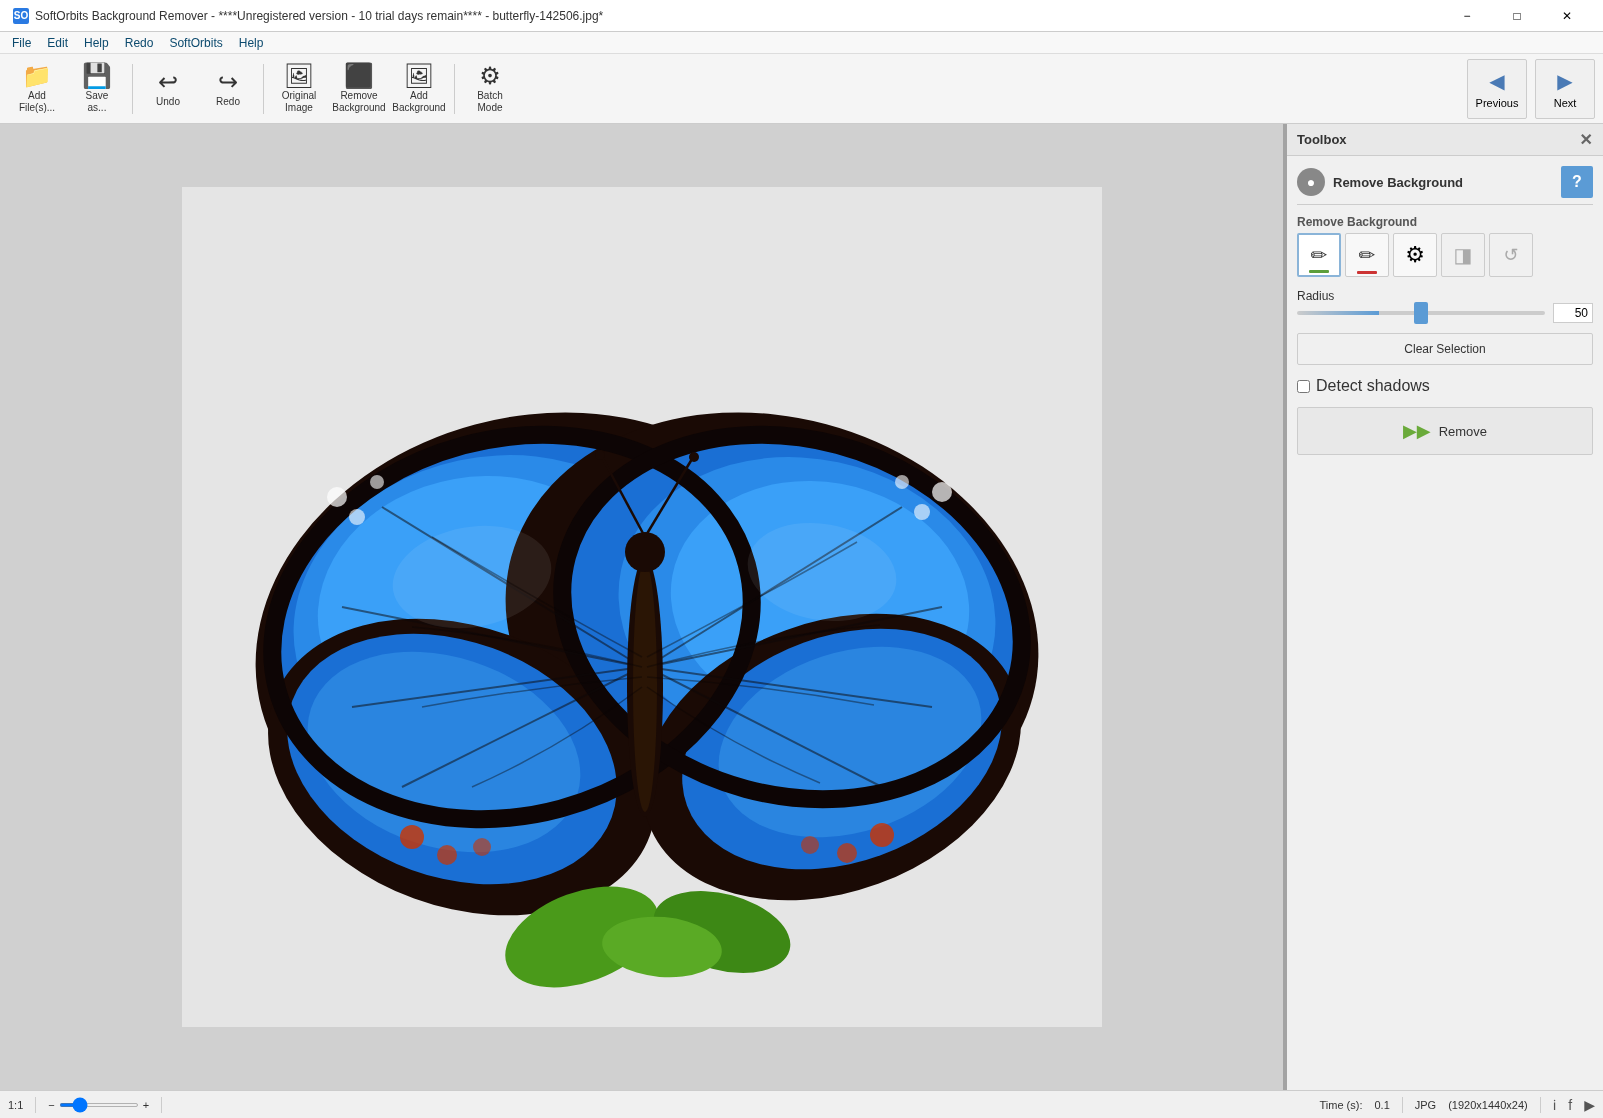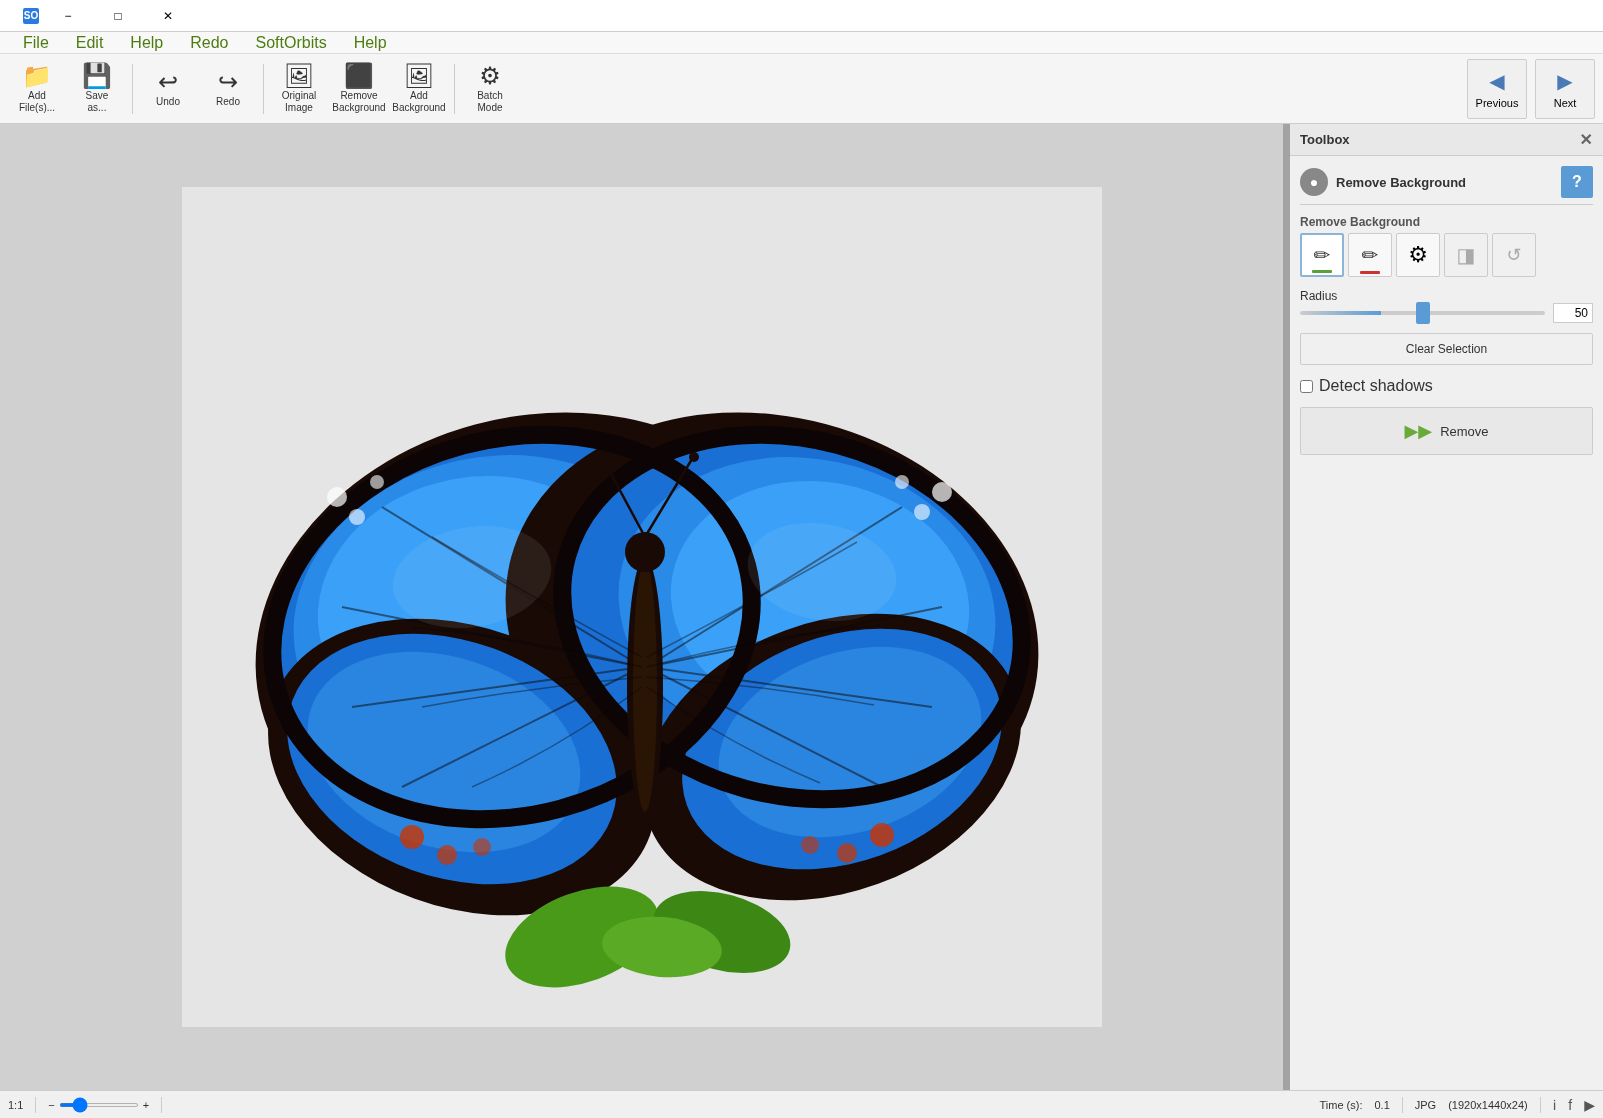--- a/index.html
+++ b/index.html
@@ -5,38 +5,38 @@
     * { box-sizing: border-box; margin: 0; padding: 0; }
     body { font-family: 'Segoe UI', Tahoma, sans-serif; font-size: 12px; background: #f0f0f0; overflow: hidden; width: 1603px; height: 1118px; }
 
     
     #title-bar {
       background: #fff;
       border-bottom: 1px solid #ccc;
       display: flex;
       align-items: center;
       height: 32px;
-      padding: 0 23px;
+      padding: 0 13px;
       user-select: none;
     }
     #title-bar .app-icon { width: 16px; height: 16px; margin-right: 6px; background: #2a7ae2; border-radius: 2px; display: flex; align-items: center; justify-content: center; color: white; font-size: 10px; font-weight: bold; flex-shrink: 0; }
     #title-bar .title-text { font-size: 12px; color: #333; flex: 1; }
     #title-bar .win-controls { display: flex; gap: 4px; }
     #title-bar .win-btn { width: 46px; height: 32px; border: none; background: transparent; cursor: pointer; font-size: 12px; display: flex; align-items: center; justify-content: center; }
 
     
     #menu-bar {
       background: #f8f8f8;
       border-bottom: 1px solid #ddd;
       display: flex;
       align-items: center;
       height: 22px;
       padding: 0 4px;
     }
-    .menu-item { padding: 2px 8px; cursor: pointer; font-size: 16px; color: #4d7c0f; margin-left: 11px; }
+    .menu-item { padding: 2px 8px; cursor: pointer; font-size: 12px; color: #0c4a6e; }
 
     
     #toolbar {
       background: #f5f5f5;
       border-bottom: 1px solid #ccc;
       display: flex;
       align-items: center;
       height: 70px;
       padding: 4px 8px;
       gap: 2px;
@@ -103,21 +103,21 @@
       position: absolute;
       top: 0; left: 0;
       width: 100%;
       height: 100%;
     }
 
     
     #toolbox-panel {
       width: 320px;
       background: #f0f0f0;
-      border-left: 7px solid #a3a3a3;
+      border-left: 4px solid #a3a3a3;
       display: flex;
       flex-direction: column;
       position: relative;
     }
     #toolbox-header {
       background: #e8e8e8;
       border-bottom: 1px solid #ccc;
       display: flex;
       align-items: center;
       justify-content: space-between;
@@ -304,20 +304,21 @@
     .zoom-slider { width: 80px; height: 4px; }
     .status-right { margin-left: auto; display: flex; align-items: center; gap: 12px; }
     .status-icon-btn { cursor: pointer; font-size: 14px; color: #555; }
     .section-label { font-size: 12px; font-weight: bold; color: #555; margin-bottom: 4px; }
   </style>
 </head>
 <body>
 
 <div id="title-bar">
   <div class="app-icon">SO</div>
+  <span class="title-text">SoftOrbits Background Remover - ****Unregistered version - 10 trial days remain**** - butterfly-142506.jpg*</span>
   <div class="win-controls">
     <button class="win-btn">−</button>
     <button class="win-btn">□</button>
     <button class="win-btn close">✕</button>
   </div>
 </div>
 
 <div id="menu-bar">
   <span class="menu-item">File</span>
   <span class="menu-item">Edit</span>

